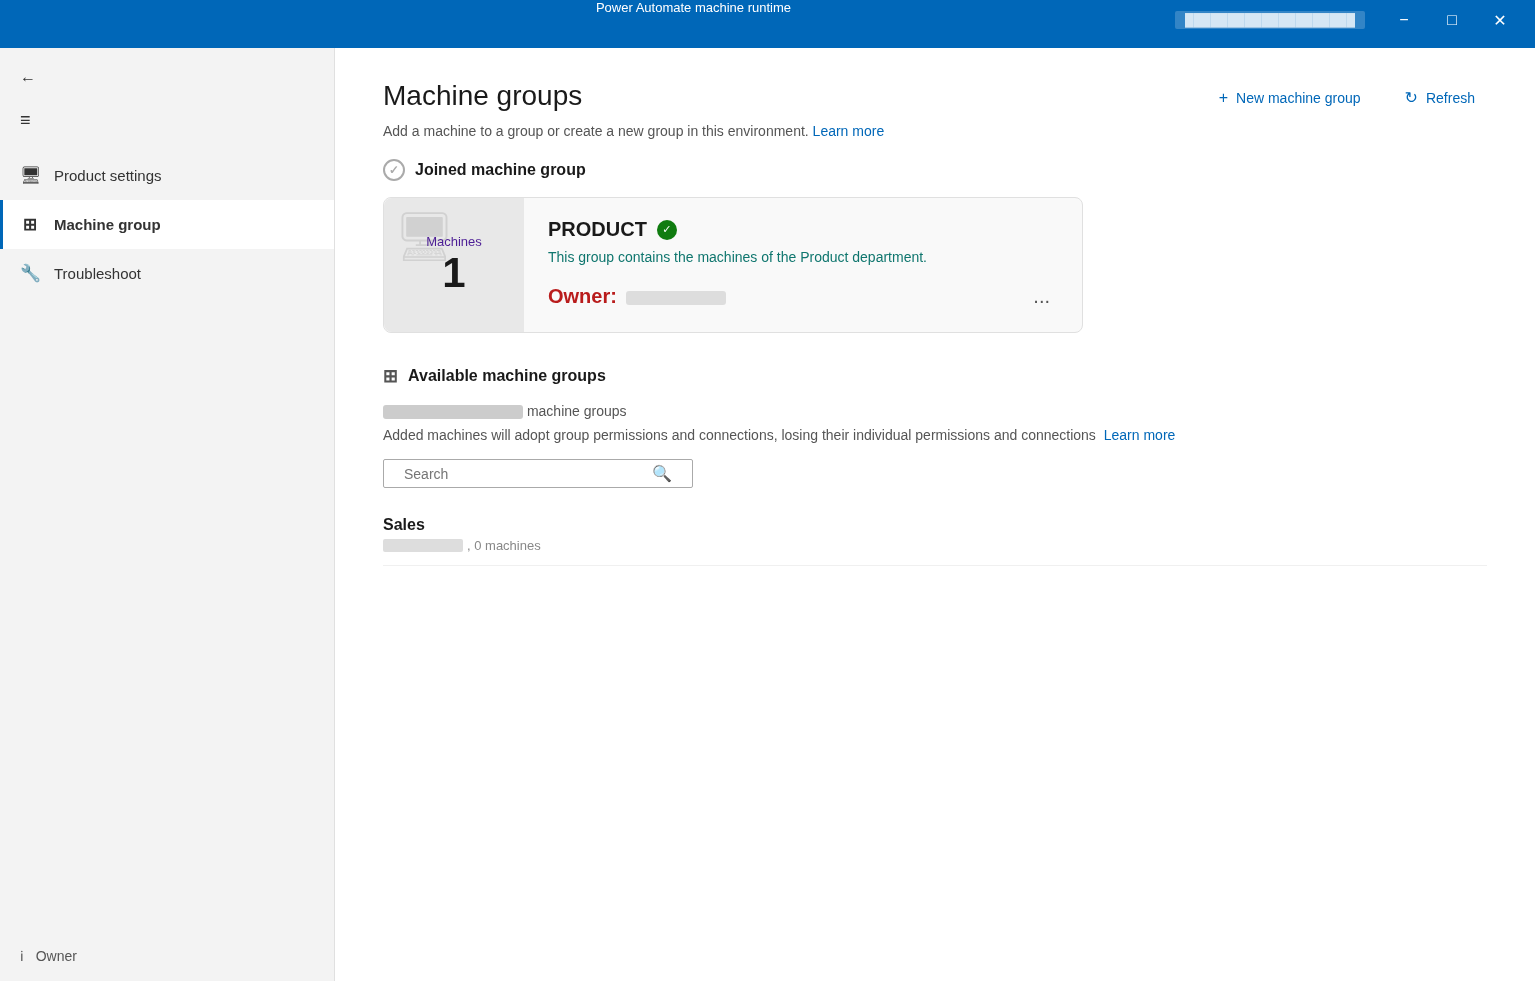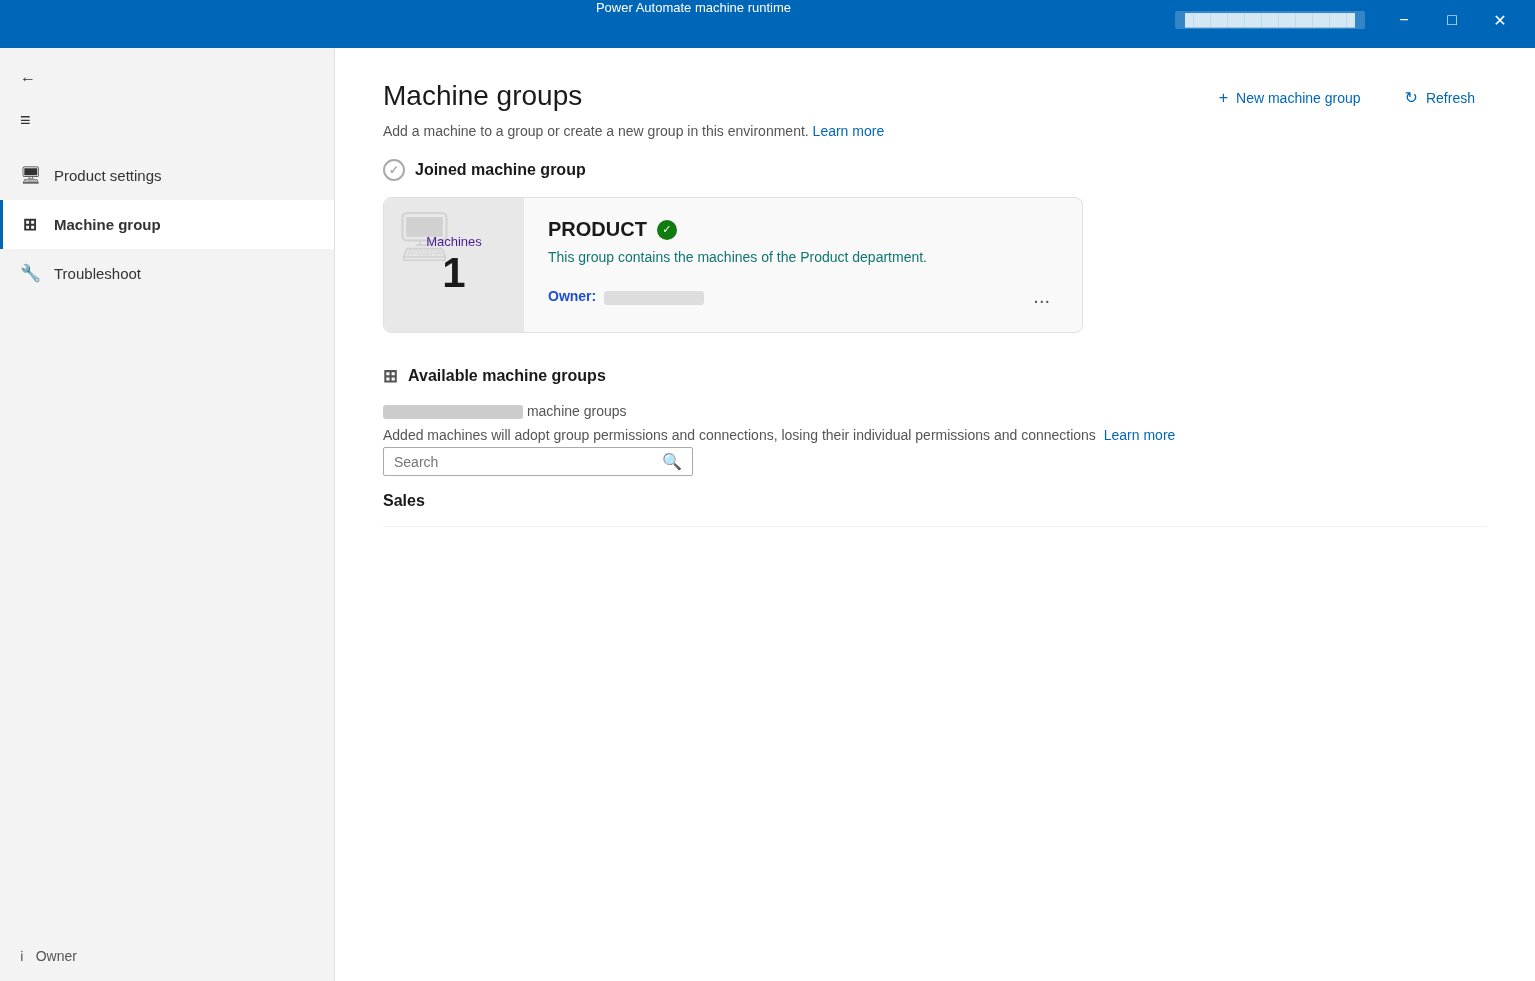--- a/index.html
+++ b/index.html
@@ -78,31 +78,31 @@
     }
     .card-machine-icon { font-size: 48px; color: #bbb; opacity: 0.5; position: absolute; top: 10px; left: 10px; }
     .card-machines-label { font-size: 13px; color: #4c1d95; z-index: 1; }
     .card-machines-count { font-size: 42px; font-weight: 700; color: #1a1a1a; z-index: 1; }
     .card-right { flex: 1; padding: 20px 24px; display: flex; flex-direction: column; justify-content: flex-start; }
     .card-title-row { display: flex; align-items: center; gap: 10px; margin-bottom: 8px; }
     .card-title { font-size: 20px; font-weight: 700; color: #1a1a1a; }
     .card-status-dot { width: 20px; height: 20px; background: #107c10; border-radius: 50%; display: flex; align-items: center; justify-content: center; color: white; font-size: 11px; }
     .card-desc { font-size: 14px; color: #0f766e; margin-bottom: 16px; }
     .card-owner-row { display: flex; align-items: center; justify-content: space-between; }
-    .card-owner { font-size: 14px; color: #1d4ed8; }
+    .card-owner { font-size: 20px; color: #b91c1c; }
     .card-owner span { font-weight: 600; }
     .card-owner-name { background: #ddd; color: transparent; border-radius: 3px; user-select: none; display: inline-block; width: 100px; height: 14px; vertical-align: middle; margin-left: 4px; }
     .card-menu-btn { background: transparent; border: none; cursor: pointer; font-size: 20px; color: #555; padding: 4px 8px; border-radius: 4px; }
 
     
     .available-section { margin-top: 8px; }
 
     .search-box {
       display: flex; align-items: center; border: 1px solid #aaa; border-radius: 2px;
-      padding: 4px 10px; gap: 8px; width: 310px; margin: 4px 0;
+      padding: 4px 20px; gap: 8px; width: 310px; margin: 16px 0;
     }
     .search-box input { border: none; outline: none; font-size: 14px; flex: 1; background: transparent; }
     .search-icon { color: #555; font-size: 16px; }
 
     
     .group-list-item { padding: 12px 0; border-bottom: 1px solid #f0f0f0; }
     .group-list-name { font-size: 16px; font-weight: 700; color: #1a1a1a; margin-bottom: 4px; }
     .group-list-meta { font-size: 13px; color: #888; display: flex; align-items: center; gap: 4px; }
     .group-list-meta-blurred { display: inline-block; background: #ddd; color: transparent; border-radius: 2px; width: 80px; height: 13px; vertical-align: middle; }
   </style>
@@ -219,17 +219,21 @@
         <a href="#" style="color:#0067b8;text-decoration:none;margin-left:4px;">Learn more</a>
       </p>
 
       <div class="search-box">
         <input type="text" placeholder="Search" style="">
         <span class="search-icon">🔍</span>
       </div>
 
       <div class="group-list-item">
         <div class="group-list-name">Sales</div>
+        <div class="group-list-meta">
+          <span class="group-list-meta-blurred">&nbsp;</span>
+          <span>, 0 machines</span>
+        </div>
       </div>
     </div>
 
   </div>
 </div>
 
 </body></html>

